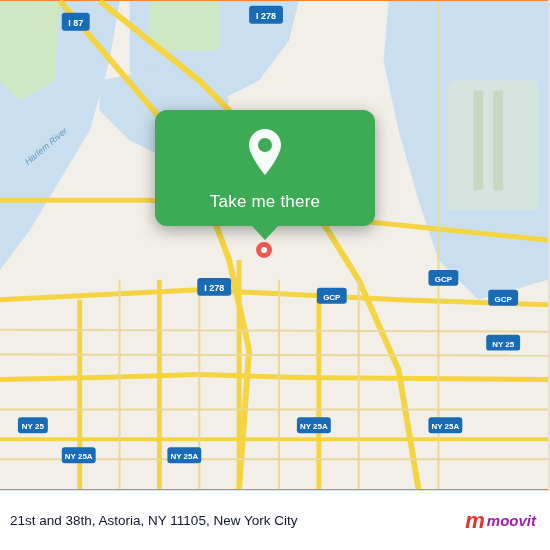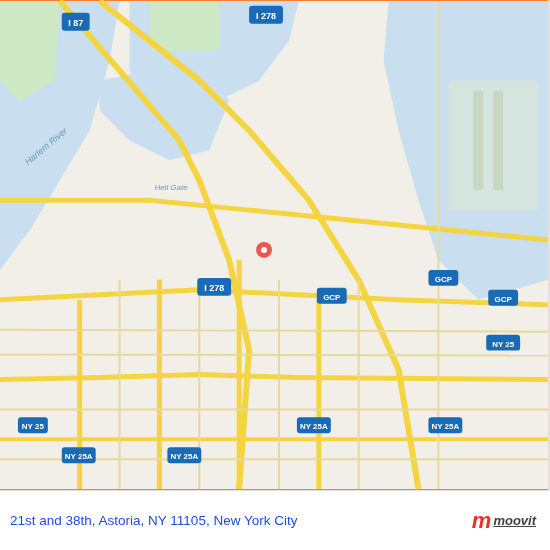--- a/index.html
+++ b/index.html
@@ -87,44 +87,43 @@
       justify-content: space-between;
       padding: 0 14px 0 10px;
       border-top: 1px solid #e0e0e0;
       position: absolute;
       bottom: 0;
       left: 0;
     }
 
     #address-text {
       font-size: 13.5px;
-      color: #1d4ed8;
+      color: #0f172a;
       font-weight: 400;
     }
 
     #moovit-logo {
       display: flex;
       align-items: center;
       gap: 2px;
     }
 
     #moovit-m {
       font-size: 22px;
       font-weight: 900;
       color: #e8312a;
       font-style: italic;
       line-height: 1;
     }
 
     #moovit-name {
-      font-size: 13px;
+      font-size: 15px;
       font-weight: 700;
-      color: #404040;
+      color: #a21caf;
       font-style: italic;
-      text-decoration: underline;
     }
 
     
     #osm-attr {
       position: absolute;
       bottom: 68px;
       left: 6px;
       font-size: 9.5px;
       color: #444;
       background: rgba(255,255,255,0.75);
@@ -212,20 +211,30 @@
     <text x="155" y="190" font-size="8" fill="#6699bb" font-style="italic">Hell Gate</text>
 
     <rect x="450" y="80" width="90" height="130" rx="4" fill="#dde8d4" opacity="0.6"></rect>
     <rect x="475" y="90" width="10" height="100" rx="2" fill="#c8d8c0"></rect>
     <rect x="495" y="90" width="10" height="100" rx="2" fill="#c8d8c0"></rect>
 
     <circle cx="265" cy="250" r="8" fill="#e8312a" opacity="0.8"></circle>
     <circle cx="265" cy="250" r="3" fill="white"></circle>
   </svg>
 
+  <div id="popup-card">
+    <div id="location-icon-wrap">
+
+      <svg width="44" height="52" viewBox="0 0 44 52" fill="none" xmlns="http://www.w3.org/2000/svg">
+        <path d="M22 0C13.16 0 6 7.16 6 16C6 27 22 46 22 46C22 46 38 27 38 16C38 7.16 30.84 0 22 0Z" fill="white" opacity="0.95"></path>
+        <circle cx="22" cy="16" r="7" fill="#3dab56"></circle>
+      </svg>
+    </div>
+    <button id="take-me-there-btn">Take me there</button>
+  </div>
 
 </div>
 
 <div id="bottom-bar">
   <span id="address-text">21st and 38th, Astoria, NY 11105, New York City</span>
   <div id="moovit-logo">
     <span id="moovit-m">m</span>
     <span id="moovit-name">moovit</span>
   </div>
 </div>

